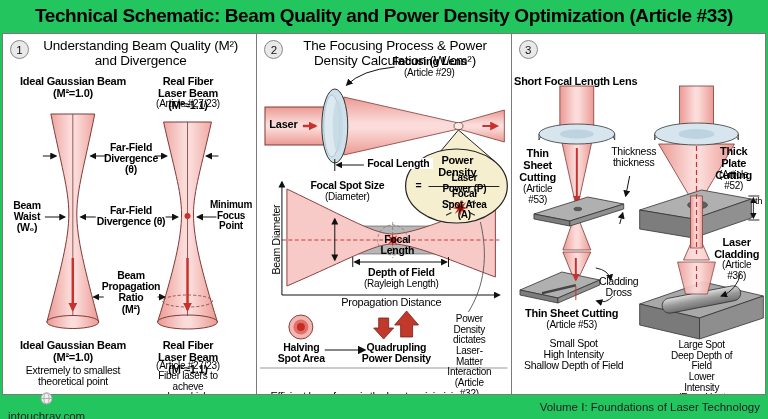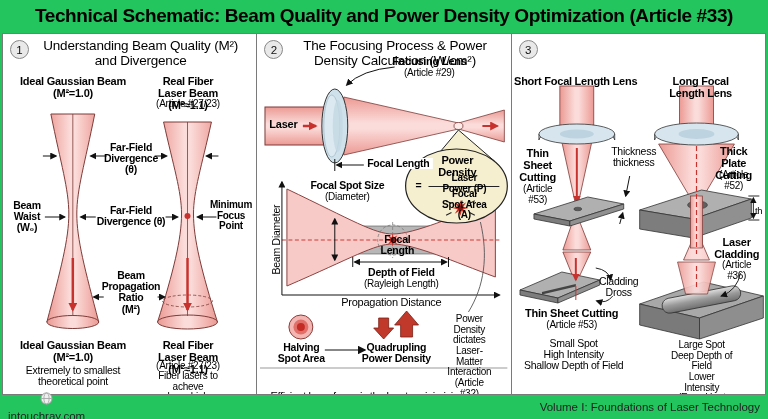--- a/index.html
+++ b/index.html
@@ -307,33 +307,32 @@
           <g transform="rotate(-11 190 266)">
             <rect x="150" y="258" width="80" height="15" rx="7.5" fill="url(#bead)" stroke="#333" stroke-width="0.8"></rect>
           </g>
           <polygon points="166,228 204,228 196,260 174,260" fill="url(#g3)" stroke="#7c3b38" stroke-width="0.8" opacity="0.92"></polygon>
           <line x1="185" y1="232" x2="185" y2="256" stroke="#c8322e" stroke-width="1.2" stroke-dasharray="5,3"></line>
           <path d="M229,239 Q226,256 210,262" fill="none" stroke="#222" stroke-width="1" marker-end="url(#a3)"></path>
         </g>
       </svg>
 
       <div class="lbl t" style="left:64px;top:42px;">Short Focal Length Lens</div>
-      <div class="lbl t" style="left:189px;top:42px;">Long Focal Length Lens</div>
       <div class="lbl t" style="left:26px;top:114px;">Thin
 Sheet
 Cutting</div>
       <div class="lbl article" style="left:26px;top:150px;">(Article
 #53)</div>
       <div class="lbl" style="left:122px;top:112px;">Thickness
 thickness</div>
       <div class="lbl t" style="left:222px;top:112px;">Thick Plate
 Cutting</div>
       <div class="lbl article" style="left:222px;top:136px;">(Article
 #52)</div>
-      <div class="lbl" style="left:247px;top:172px;font-size:9.5px;">th</div>
+      <div class="lbl" style="left:247px;top:162px;font-size:9.5px;">th</div>
       <div class="lbl" style="left:107px;top:242px;">Cladding
 Dross</div>
       <div class="lbl t" style="left:60px;top:274px;">Thin Sheet Cutting</div>
       <div class="lbl article" style="left:60px;top:286px;">(Article #53)</div>
       <div class="lbl" style="left:62px;top:304px;">Small Spot
 High Intensity
 Shallow Depth of Field</div>
       <div class="lbl t" style="left:225px;top:203px;">Laser
 Cladding</div>
       <div class="lbl article" style="left:225px;top:226px;">(Article #36)</div>

